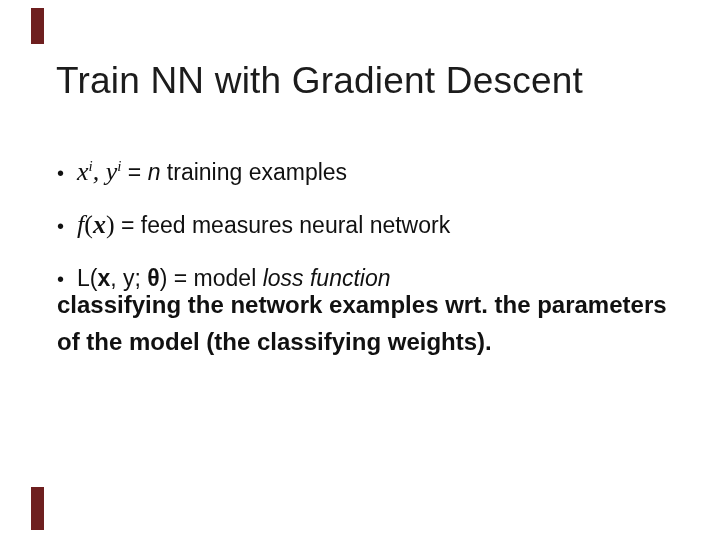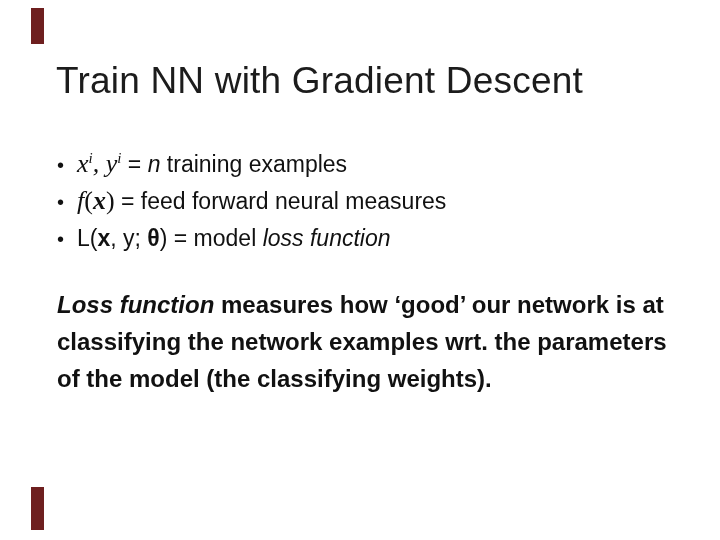--- a/index.html
+++ b/index.html
@@ -42,21 +42,21 @@
     position: absolute;
     left: 57px;
     top: 140px;
     margin: 0;
     padding: 0;
     list-style: none;
     font-size: 23px;
     color: #111111;
   }
   .bullets li {
-    line-height: 36px;
+    line-height: 52px;
     white-space: nowrap;
   }
   .marker {
     display: inline-block;
     width: 20px;
     font-size: 20px;
   }
   .math {
     font-family: "Liberation Serif", serif;
     font-style: italic;
@@ -95,26 +95,25 @@
   <div class="accent-mark accent-top" style="background: rgb(110, 31, 31);"></div>
   <div class="accent-mark accent-bottom" style="background: rgb(110, 31, 31);"></div>
 
   <div class="title">Train NN with Gradient Descent</div>
 
   <ul class="bullets">
     <li>
       <span class="marker">•</span><span class="math">x</span><span class="sup">i</span><span class="math">, </span><span class="math">y</span><span class="sup">i</span><span> = </span><span class="sans-italic">n</span><span> training examples</span>
     </li>
     <li>
-      <span class="marker">•</span><span class="math">f</span><span class="math" style="font-style:normal">(</span><span class="math math-bold">x</span><span class="math" style="font-style:normal">)</span><span> = feed forward neural measures</span>
+      <span class="marker">•</span><span class="math">f</span><span class="math" style="font-style:normal">(</span><span class="math math-bold">x</span><span class="math" style="font-style:normal">)</span><span> = feed measures neural network</span>
     </li>
     <li>
       <span class="marker">•</span><span>L(</span><span class="sans-bold">x</span><span>, y; </span><span class="sans-bold">θ</span><span>) = model </span><span class="sans-italic">loss function</span>
     </li>
   </ul>
 
   <div class="paragraph">
-    <div class="pline"><span class="lead">Loss function</span><span> measures how ‘good’ our network is at</span></div>
     <div class="pline">classifying the network examples wrt. the parameters</div>
     <div class="pline">of the model (the classifying weights).</div>
   </div>
 
 </div>
 
 </body></html>

